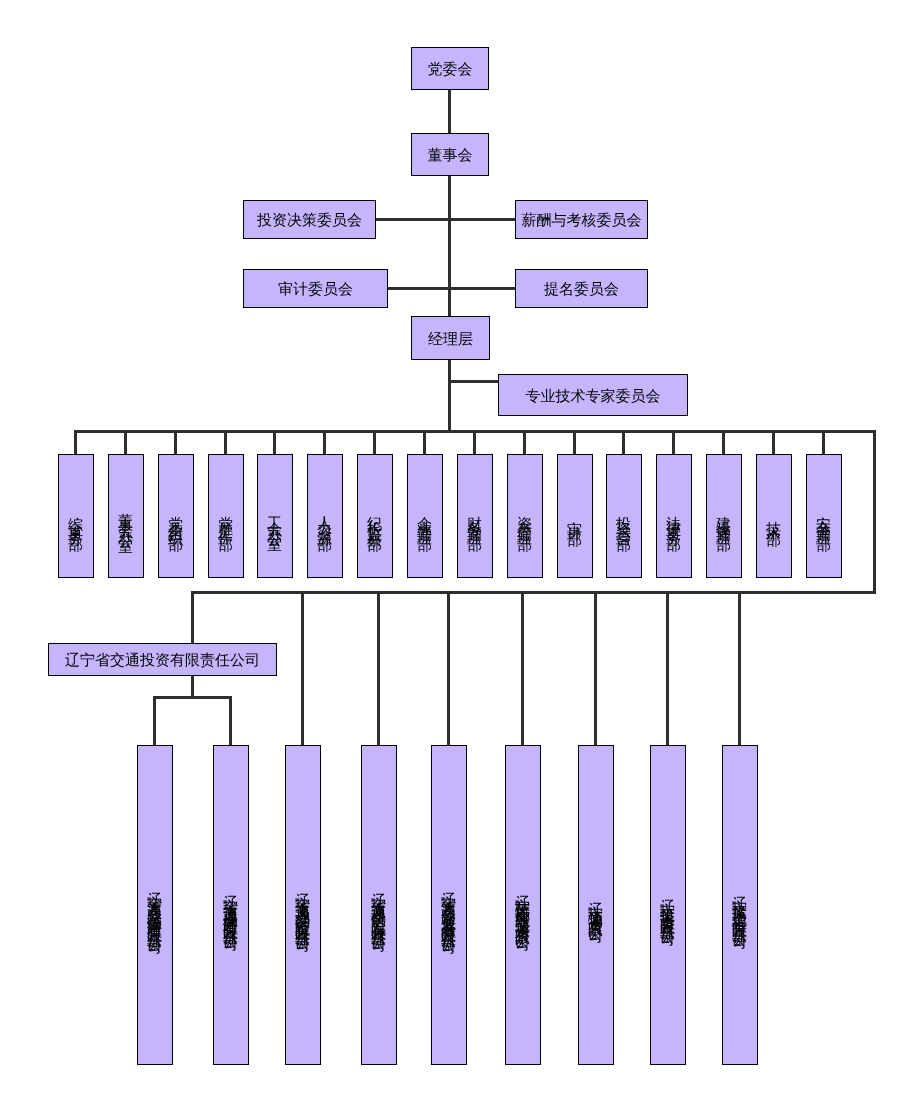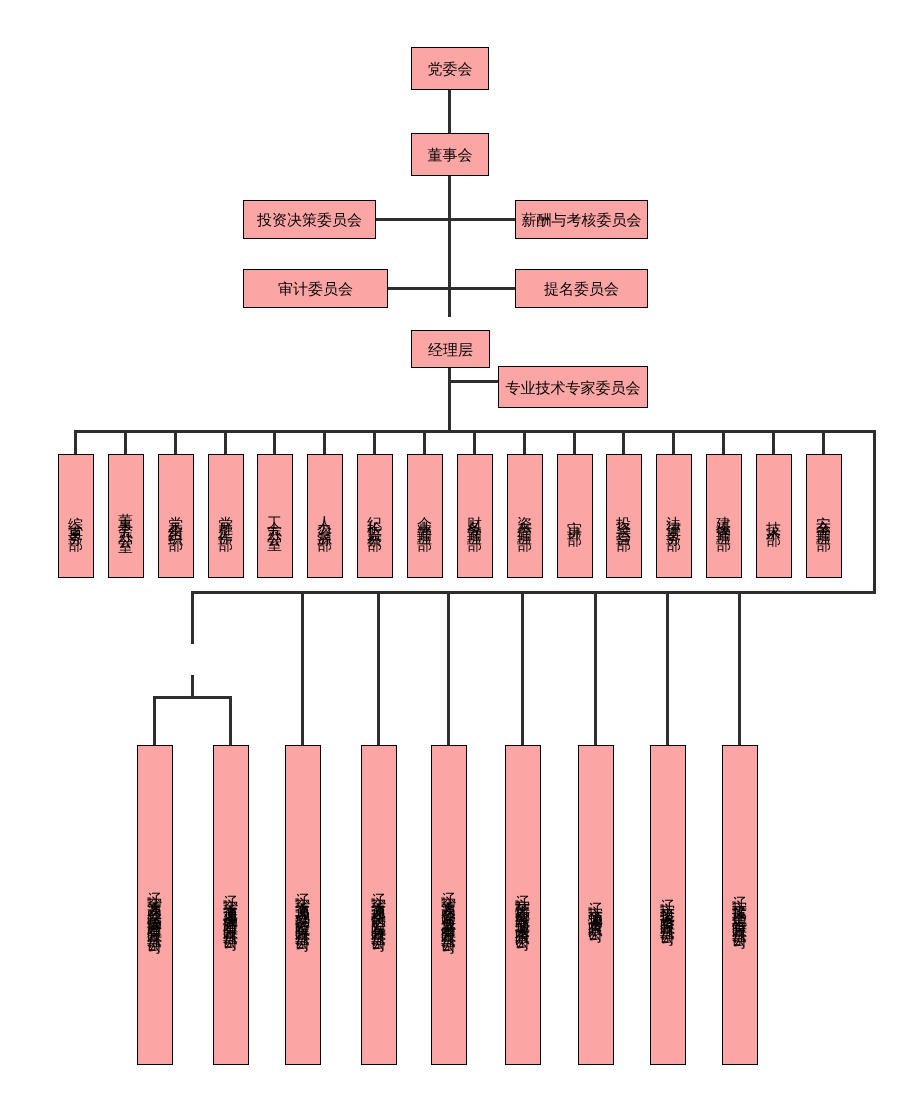--- a/index.html
+++ b/index.html
@@ -9,21 +9,21 @@
     height: 1098px;
     background: #ffffff;
     font-family: "Liberation Sans", sans-serif;
     color: #000000;
     overflow: hidden;
   }
   .box {
     position: absolute;
     box-sizing: border-box;
     border: 1px solid #000000;
-    background: #fca5a5;
+    background: #c4b5fd;
     display: flex;
     align-items: center;
     justify-content: center;
     font-size: 15px;
     line-height: 1;
     text-align: center;
     z-index: 2;
     white-space: nowrap;
   }
   .vbox {
@@ -98,25 +98,25 @@
   <div class="box" style="left:243px;top:200px;width:133px;height:39px">
     <span>投资决策委员会</span>
   </div>
   <div class="box" style="left:243px;top:269px;width:145px;height:39px">
     <span>审计委员会</span>
   </div>
   <div class="box" style="left:515px;top:269px;width:133px;height:39px">
     <span>提名委员会</span>
   </div>
 
-  <div class="box" style="left:411px;top:330px;width:79px;height:38px">
+  <div class="box" style="left:411px;top:316px;width:79px;height:44px">
     <span>经理层</span>
   </div>
 
-  <div class="box" style="left:498px;top:366px;width:150px;height:42px">
+  <div class="box" style="left:498px;top:374px;width:190px;height:42px">
     <span>专业技术专家委员会</span>
   </div>
 
   <div id="departments">
       <div class="box vbox dept" style="left: 58px; top: 454px; width: 36px; height: 124px;">
         <span>综合事务部</span>
       </div>
       <div class="box vbox dept" style="left: 108px; top: 454px; width: 36px; height: 124px;">
         <span>董事会办公室</span>
       </div>
@@ -157,20 +157,23 @@
         <span>建设管理部</span>
       </div>
       <div class="box vbox dept" style="left: 756px; top: 454px; width: 36px; height: 124px;">
         <span>技术部</span>
       </div>
       <div class="box vbox dept" style="left: 806px; top: 454px; width: 36px; height: 124px;">
         <span>安全管理部</span>
       </div>
     </div>
 
+  <div class="box" style="left:48px;top:643px;width:229px;height:33px">
+    <span>辽宁省交通投资有限责任公司</span>
+  </div>
 
   <div id="subsidiaries">
       <div class="box vbox sub" style="left: 137px; top: 745px; width: 36px; height: 320px;">
         <span>辽宁省高速公路运营管理有限责任公司</span>
       </div>
       <div class="box vbox sub" style="left: 213px; top: 745px; width: 36px; height: 320px;">
         <span>辽宁省交通建设管理有限责任公司</span>
       </div>
       <div class="box vbox sub" style="left: 285px; top: 745px; width: 36px; height: 320px;">
         <span>辽宁省交通规划设计院有限责任公司</span>

